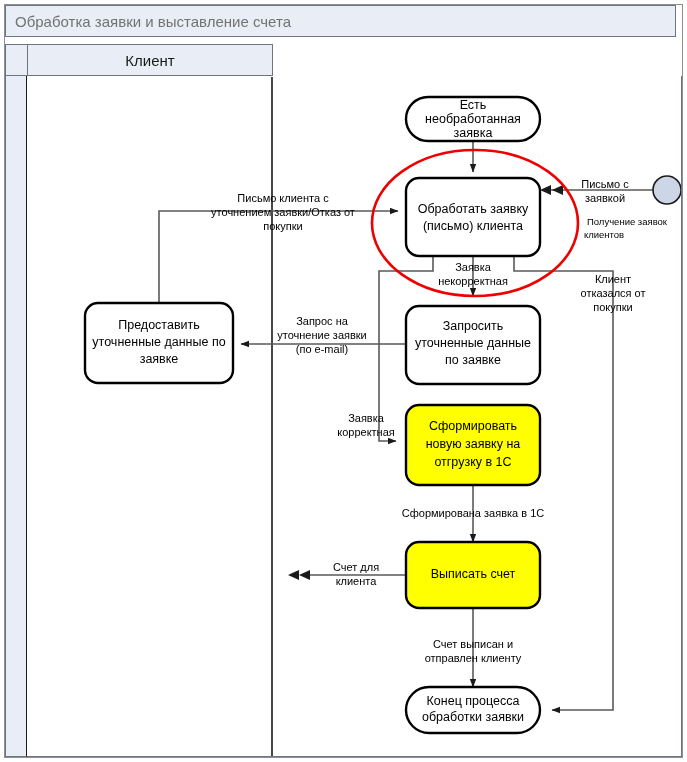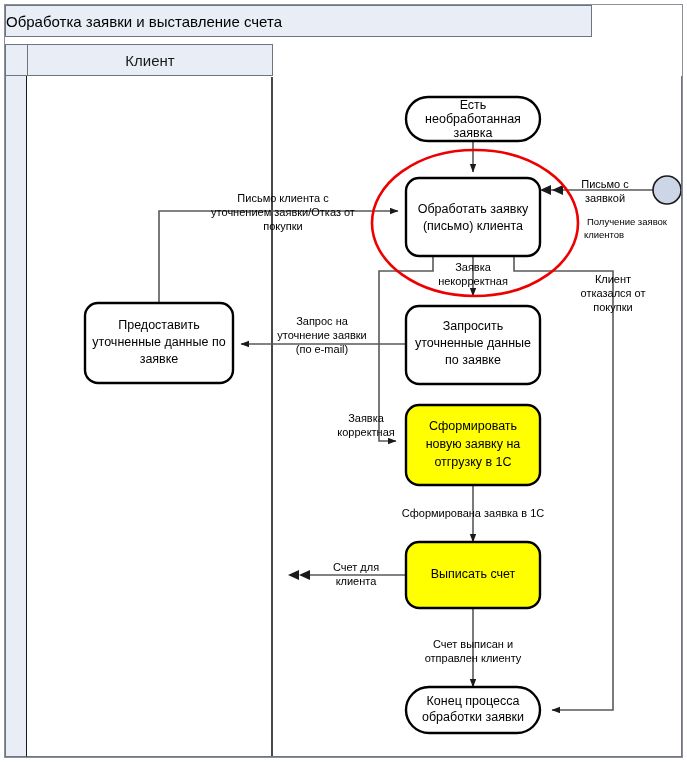--- a/index.html
+++ b/index.html
@@ -28,29 +28,30 @@
     height: 754px;
     box-sizing: border-box;
     border: 1px solid #8a8f98;
     background: #ffffff;
   }
   
   .title-bar {
     position: absolute;
     left: 5px;
     top: 5px;
-    width: 587px;
+    width: 671px;
     height: 32px;
     box-sizing: border-box;
     background: #e8edf6;
     border: 1px solid #6f7580;
     display: flex;
     align-items: center;
+    padding-left: 9px;
     font-size: 15px;
-    color: #000000;
+    color: #737373;
   }
   
   .header-row {
     position: absolute;
     left: 5px;
     top: 44px;
     width: 677px;
     height: 32px;
     box-sizing: border-box;
   }

